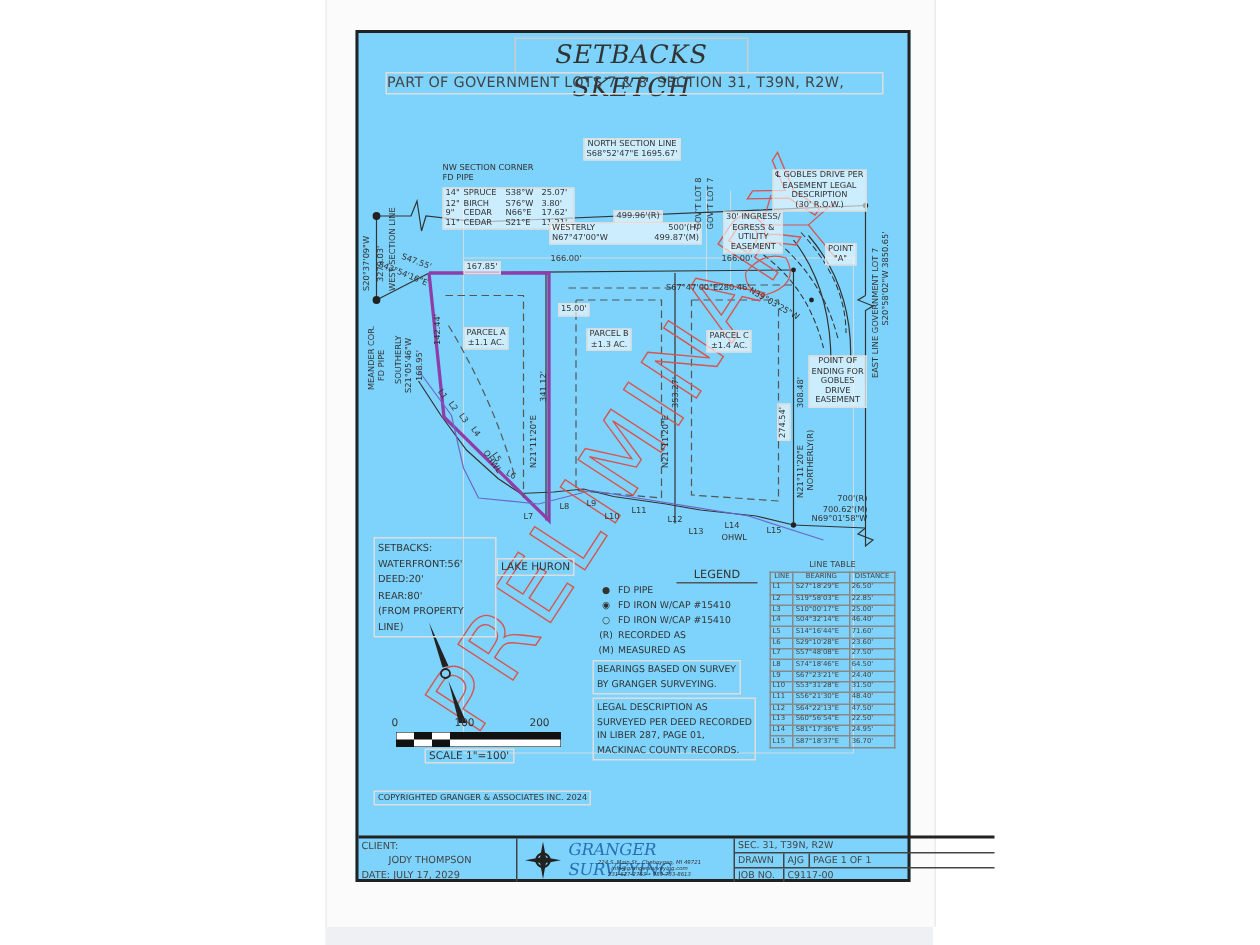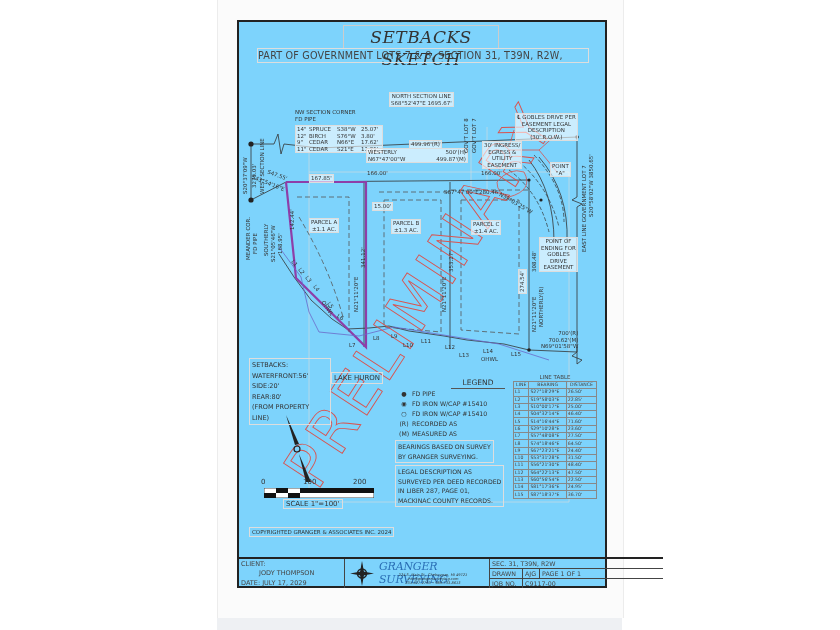--- a/index.html
+++ b/index.html
@@ -268,21 +268,21 @@
   <div class="lbl" style="left:242px;top:334px;">OHWL</div>
   <div class="lbl" style="left:80px;top:283px;transform:rotate(55deg);">OHWL</div>
 
   <div class="setbacks">
     <div>SETBACKS:</div>
     <div class="row">
         <span>WATERFRONT:</span>
         <span>56'</span>
       </div>
     <div class="row">
-        <span>SIDE:</span>
+        <span>DEED:</span>
         <span>20'</span>
       </div>
     <div class="row">
         <span>REAR:</span>
         <span>80'</span>
       </div>
     <div>(FROM PROPERTY LINE)</div>
   </div>
 
   <div class="lake">LAKE HURON</div>

